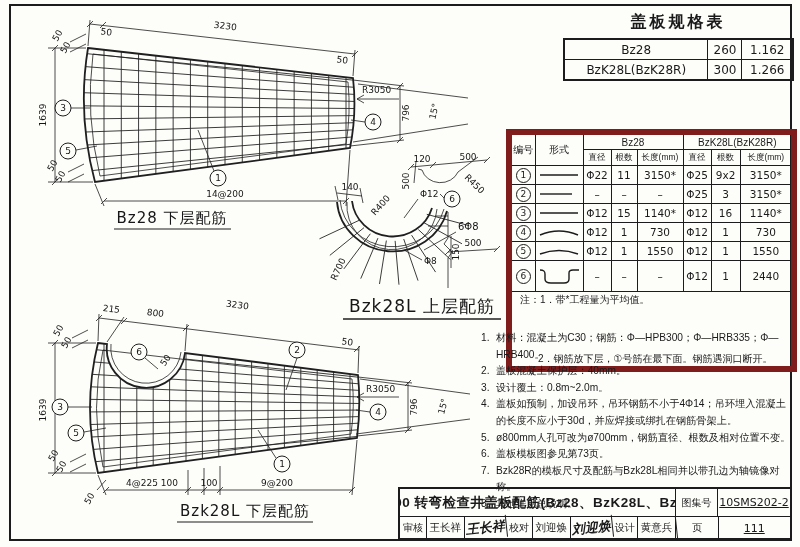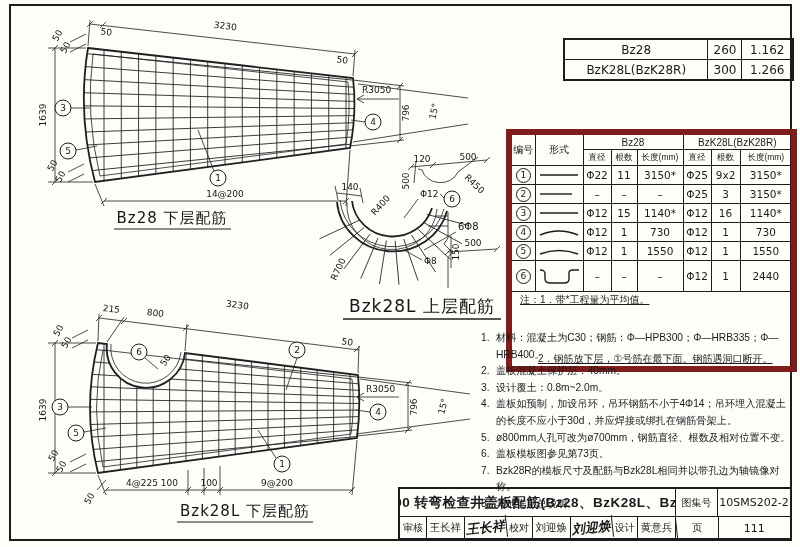--- a/index.html
+++ b/index.html
@@ -29,21 +29,21 @@
   .spec-table .val{font-size:12px;height:19px;font-family:"DejaVu Sans",sans-serif;}
 
   .rebar-table{position:absolute;left:506px;top:129px;width:258px;border:6px solid #7f1d1d;
                table-layout:fixed;}
   .rebar-table td,.rebar-table th{border:1px solid #1c1c1c;text-align:center;padding:0;
                font-weight:normal;overflow:hidden;}
   .rebar-table .gh{font-size:10px;height:14px;}
   .rebar-table .sh{font-size:8.5px;height:15px;margin-left:41px;}
   .rebar-table .rw{font-size:10.5px;height:18px;font-family:"DejaVu Sans",sans-serif;}
   .rebar-table .rw6{height:30px;}
-  .rebar-table .noterow{height:38px;text-align:left;vertical-align:middle;font-size:10px;text-decoration:underline;}
+  .rebar-table .noterow{height:38px;text-align:left;vertical-align:middle;font-size:10px;}
   .noterow .nl{display:block;line-height:1.5;}
   .noterow .nl2{padding-left:26px;margin-top:44px;}
   .noterow .nl1{padding-left:8px;}
   .circ{display:inline-block;width:13px;height:13px;border:1px solid #1c1c1c;border-radius:50%;
         font-size:9px;line-height:13px;text-align:center;}
   .formshape svg{display:block;margin:0 auto;}
   .formshape path,.formshape line{stroke:#1c1c1c;fill:none;stroke-width:1.4;}
 
   .notes{position:absolute;left:481px;top:330px;width:313px;font-size:10.2px;line-height:16.6px;}
   .notes .ttl{font-size:11px;margin-bottom:1px;}
@@ -51,21 +51,21 @@
   .notes .no{width:15px;flex:none;}
   .notes .tx{flex:1;}
 
   .title-block{position:absolute;left:398px;top:487px;width:394px;height:53px;
                border:2px solid #1c1c1c;display:flex;flex-direction:column;box-sizing:border-box;}
   .tb-row{display:flex;flex:none;}
   .tb-row1{height:27px;border-bottom:1px solid #1c1c1c;}
   .tb-row2{height:22px;}
   .tb-cell{border-right:1px solid #1c1c1c;display:flex;align-items:center;justify-content:center;
            box-sizing:border-box;overflow:hidden;white-space:nowrap;}
-  .tb-cell:last-child{border-right:none;}
+  .tb-cell:last-child{border-right:none;text-decoration:underline;}
   .tb-title{flex:1;font-size:13.5px;font-weight:bold;letter-spacing:0.5px;}
   .tb-lab{font-size:10px;}
   .tb-name{font-size:10.5px;}
   .tb-num{font-size:11px;font-family:"DejaVu Sans",sans-serif;}
   .sig{font-family:"DejaVu Serif","Liberation Serif",serif;font-style:italic;font-weight:bold;
        font-size:13px;transform:rotate(-6deg);}
 </style>
 </head>
 <body>
 
@@ -389,20 +389,21 @@
       <g class="callout">
         <line class="dim" x1="370" y1="412" x2="356" y2="410"></line>
         <circle cx="378" cy="412" r="8"></circle>
           <text text-anchor="middle" x="378" y="415">4</text>
       </g>
       <text class="t15" text-anchor="middle" x="245" y="516">Bzk28L 下层配筋</text>
       <line x1="177" y1="522" x2="313" y2="522" stroke-width="1.2"></line>
     </g>
   </svg>
 
+  <div class="spec-title">盖板规格表</div>
   <table class="spec-table">
     <tbody>
     <tr>
       <td class="val">Bz28</td>
       <td class="val">260</td>
       <td class="val">1.162</td>
     </tr>
     <tr>
       <td class="val">BzK28L(BzK28R)</td>
       <td class="val">300</td>

